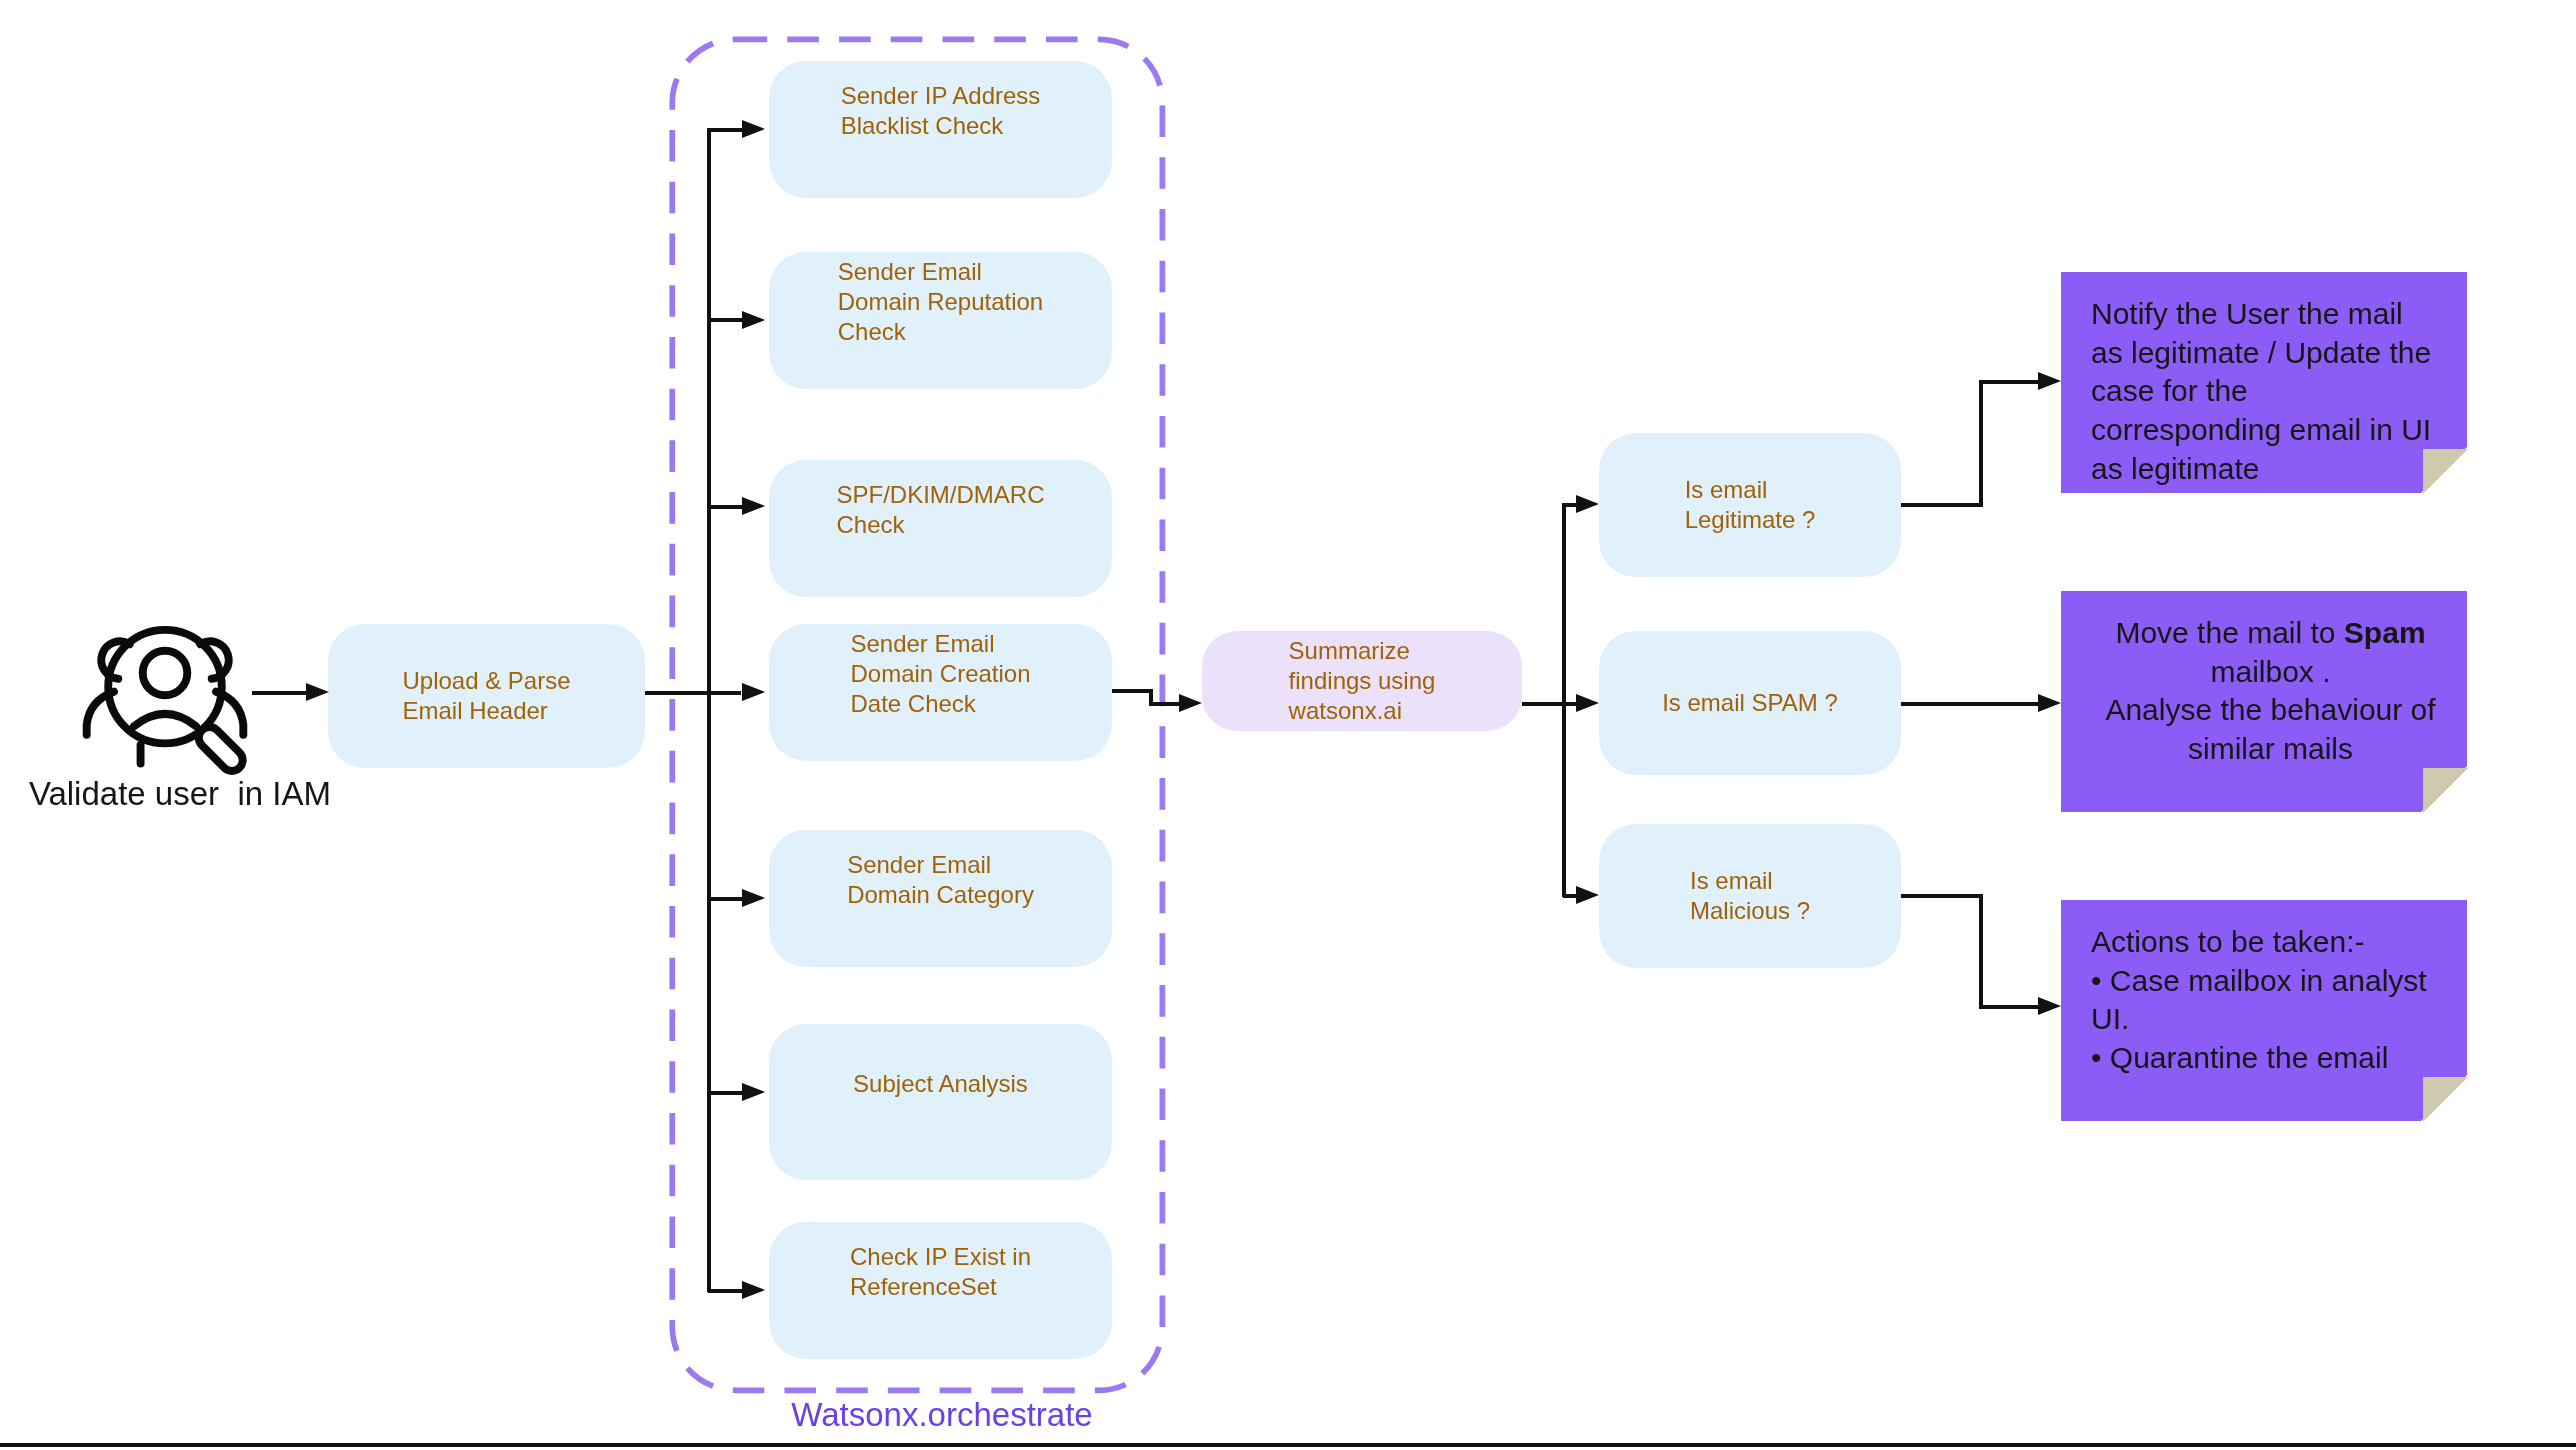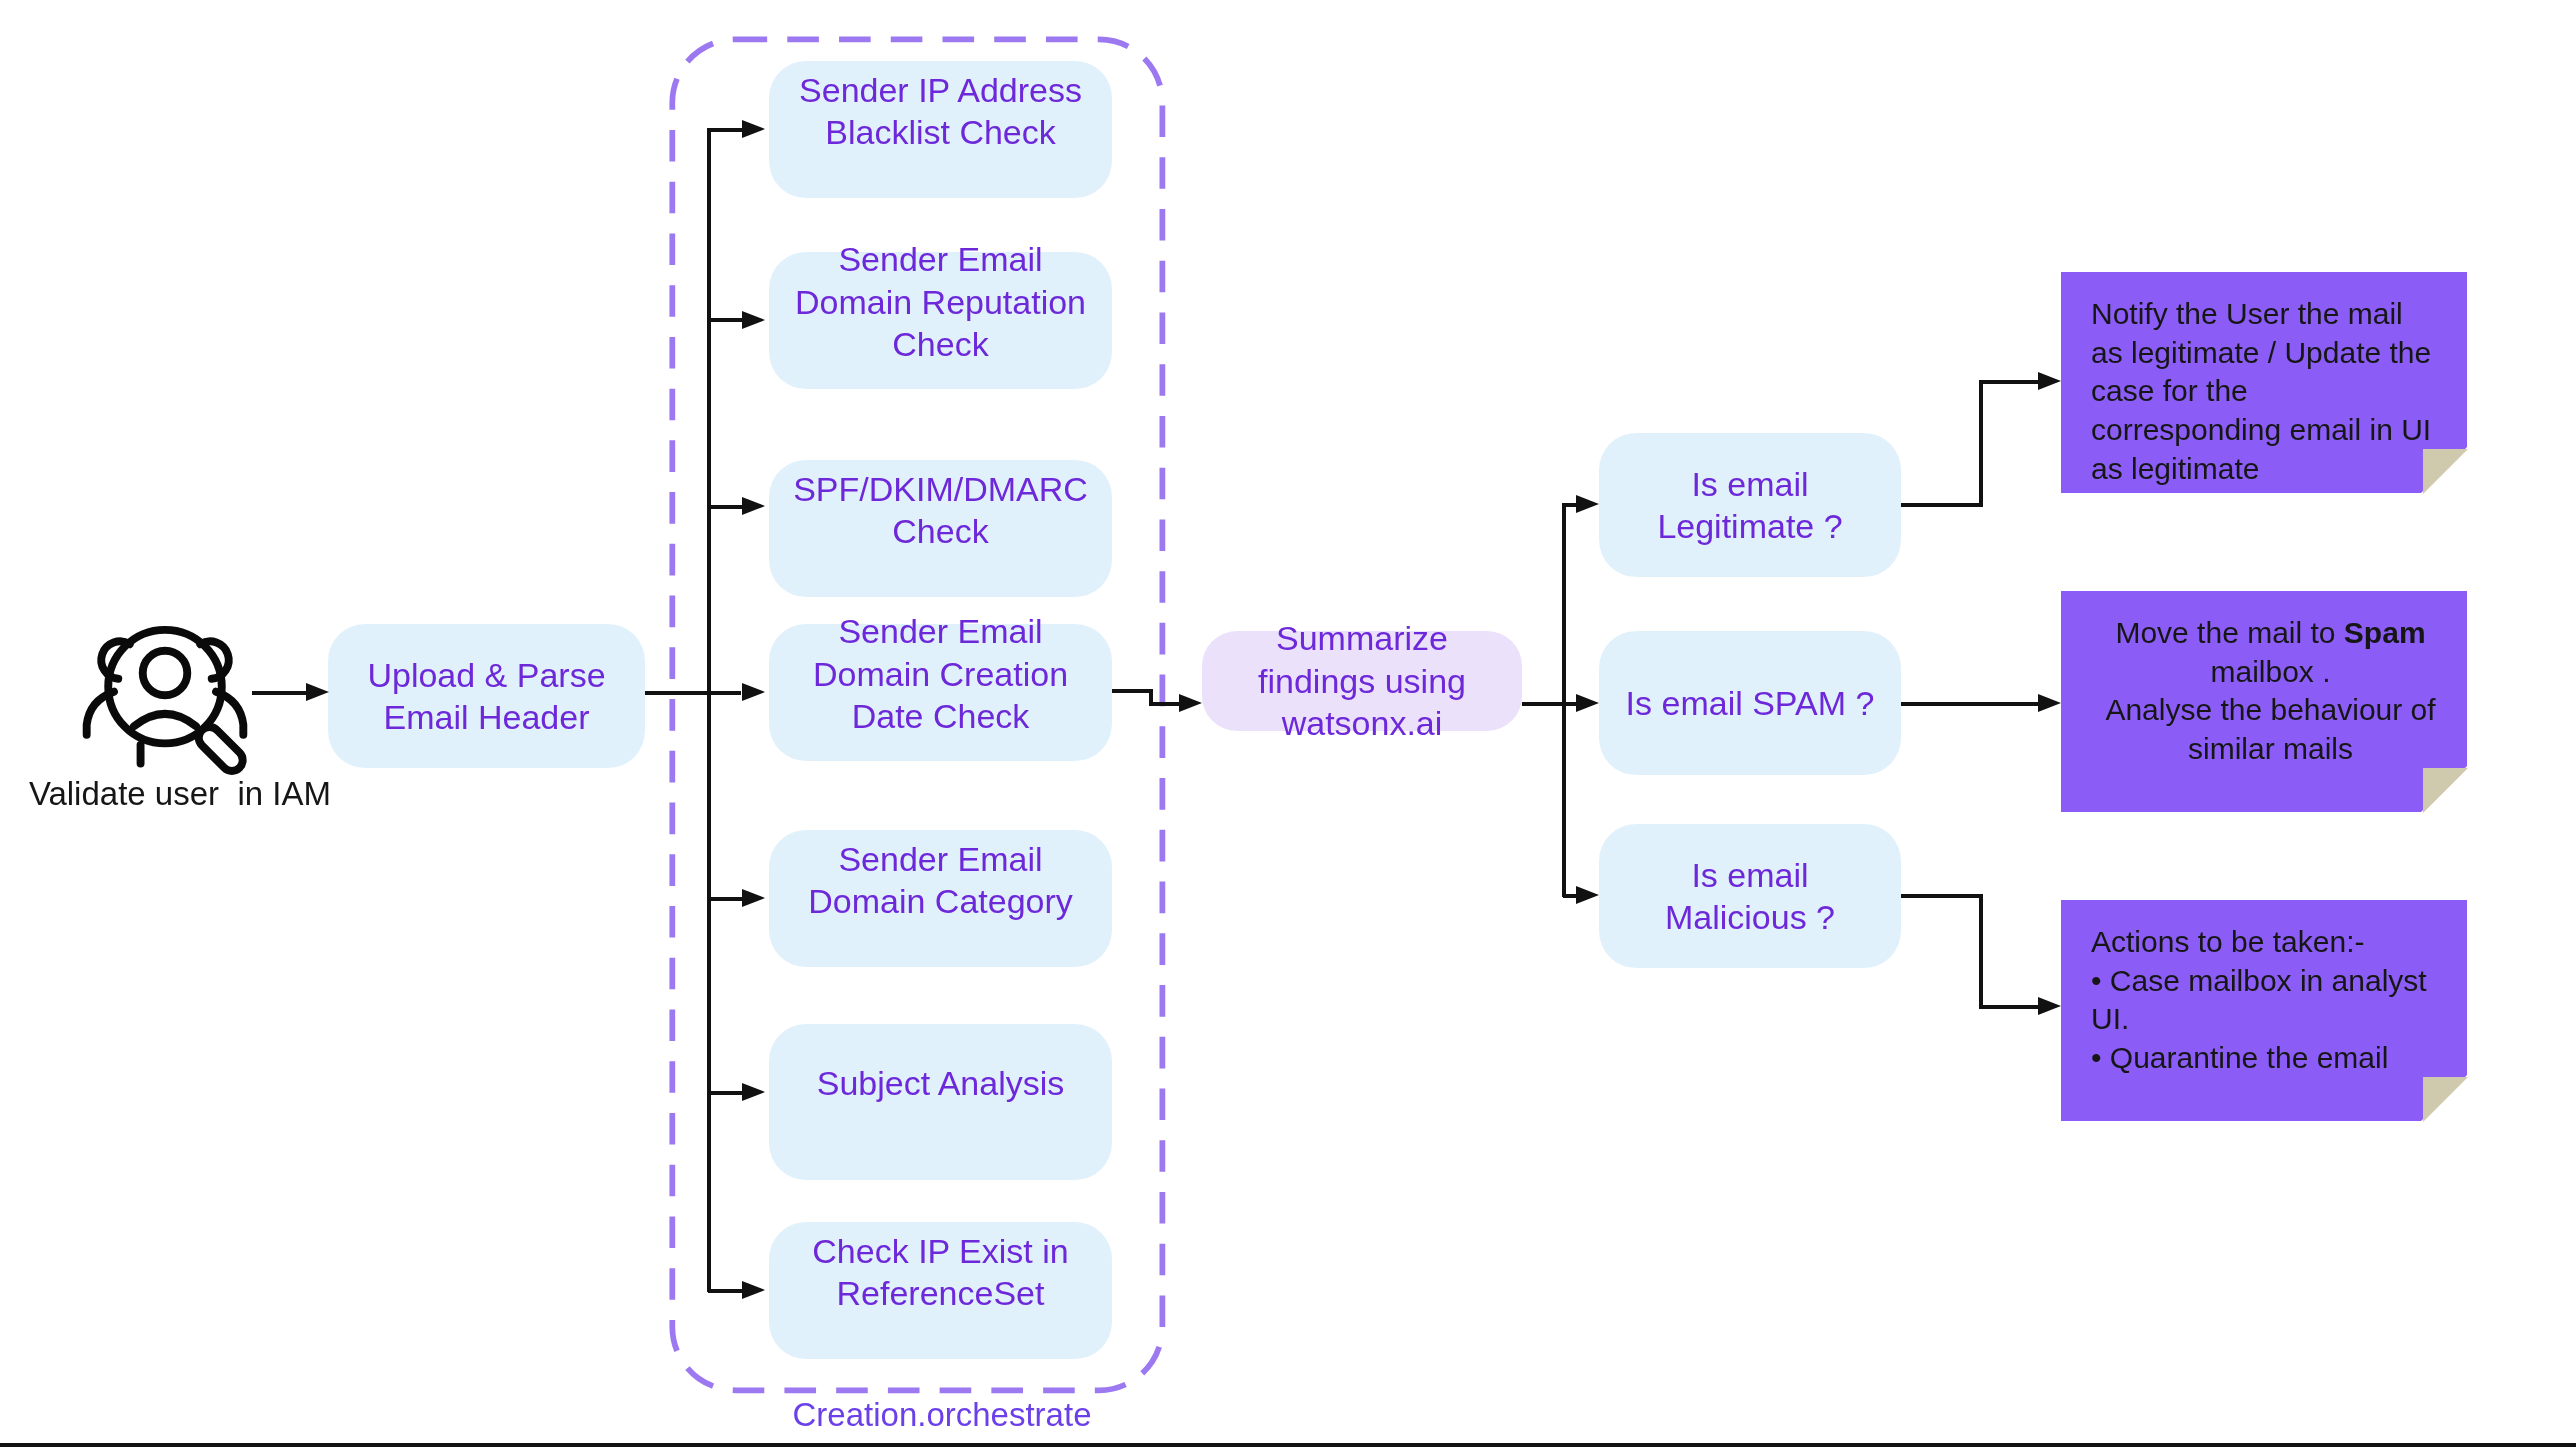--- a/index.html
+++ b/index.html
@@ -7,24 +7,24 @@
     position:relative;
     width:2576px;height:1450px;
     background:#ffffff;
     font-family:"Liberation Sans", sans-serif;
     color:#161616;
     overflow:hidden;
   }
   .box{
     position:absolute;
     display:flex;align-items:center;justify-content:center;
-    text-align:center;
-    font-size:34px;line-height:1.25;
+    text-align:left;
+    font-size:24px;line-height:1.25;
     white-space:pre-line;
-    color:#6d28d9;
+    color:#a16207;
   }
   .blue{background:#E1F1FB;border-radius:37px;}
   .purplebox{background:#EBE1FA;border-radius:35px;}
   .check{padding-bottom:37px;box-sizing:border-box;}
   .hline{position:absolute;height:3.6px;background:#111111;}
   .vline{position:absolute;width:3.6px;background:#111111;}
   .arrow-right{
     position:absolute;width:0;height:0;
     border-top:9.3px solid transparent;
     border-bottom:9.3px solid transparent;
@@ -87,21 +87,21 @@
   <div id="start-label">Validate user&nbsp; in IAM</div>
 
   <div class="box blue" style="left:328px;top:624px;width:317px;height:144px;">Upload &amp; Parse
 Email Header</div>
 
   <div id="orchestrate-border">
     <svg width="503" height="1364" viewBox="0 0 700 1898">
       <rect x="6" y="6" width="682" height="1880" rx="88" fill="none" stroke="#9C79F1" stroke-width="8" stroke-dasharray="44 28"></rect>
     </svg>
   </div>
-  <div id="orchestrate-label">Creation.orchestrate</div>
+  <div id="orchestrate-label">Watsonx.orchestrate</div>
 
   <div class="box blue check" style="left:769px;top:61px;width:343px;height:137px;">Sender IP Address
 Blacklist Check</div>
   <div class="box blue check" style="left:769px;top:252px;width:343px;height:137px;">Sender Email
 Domain Reputation
 Check</div>
   <div class="box blue check" style="left:769px;top:460px;width:343px;height:137px;">SPF/DKIM/DMARC
 Check</div>
   <div class="box blue check" style="left:769px;top:624px;width:343px;height:137px;">Sender Email
 Domain Creation

